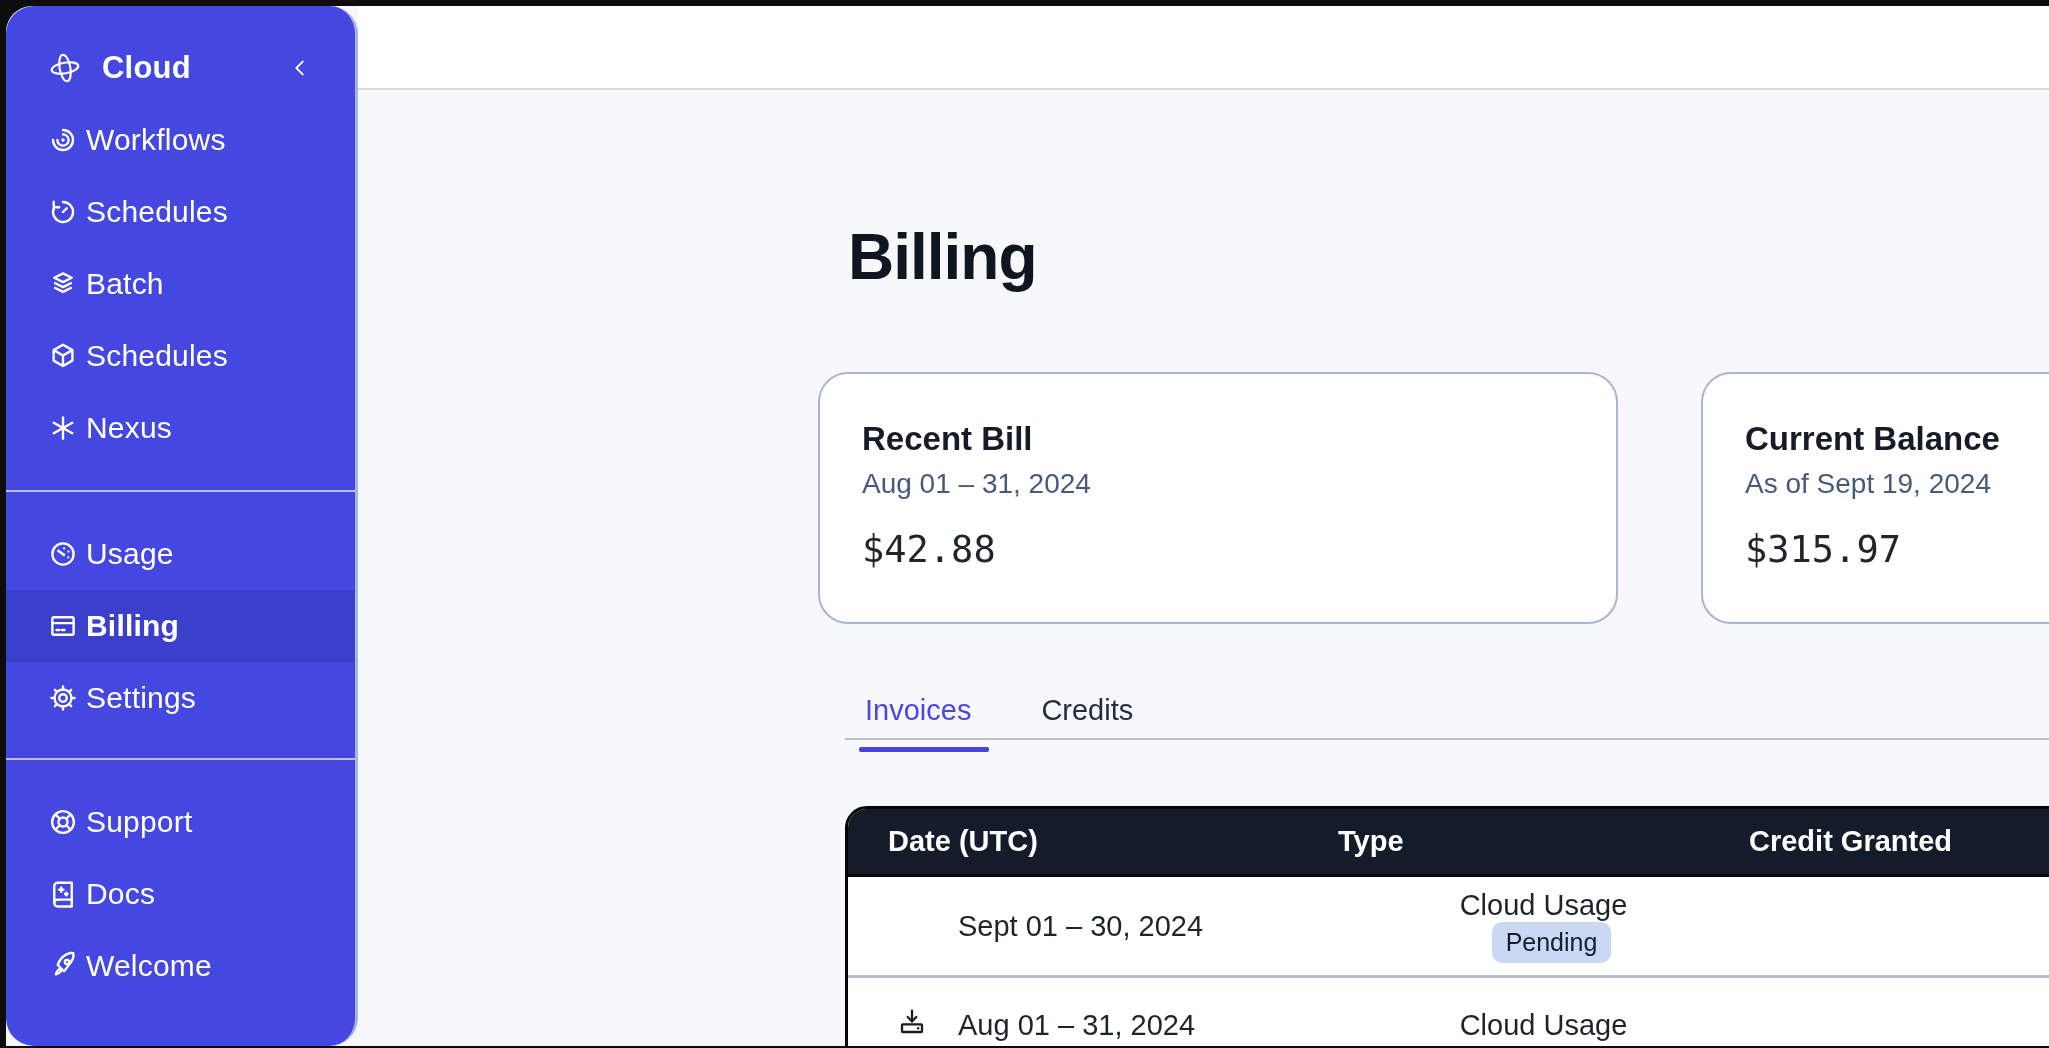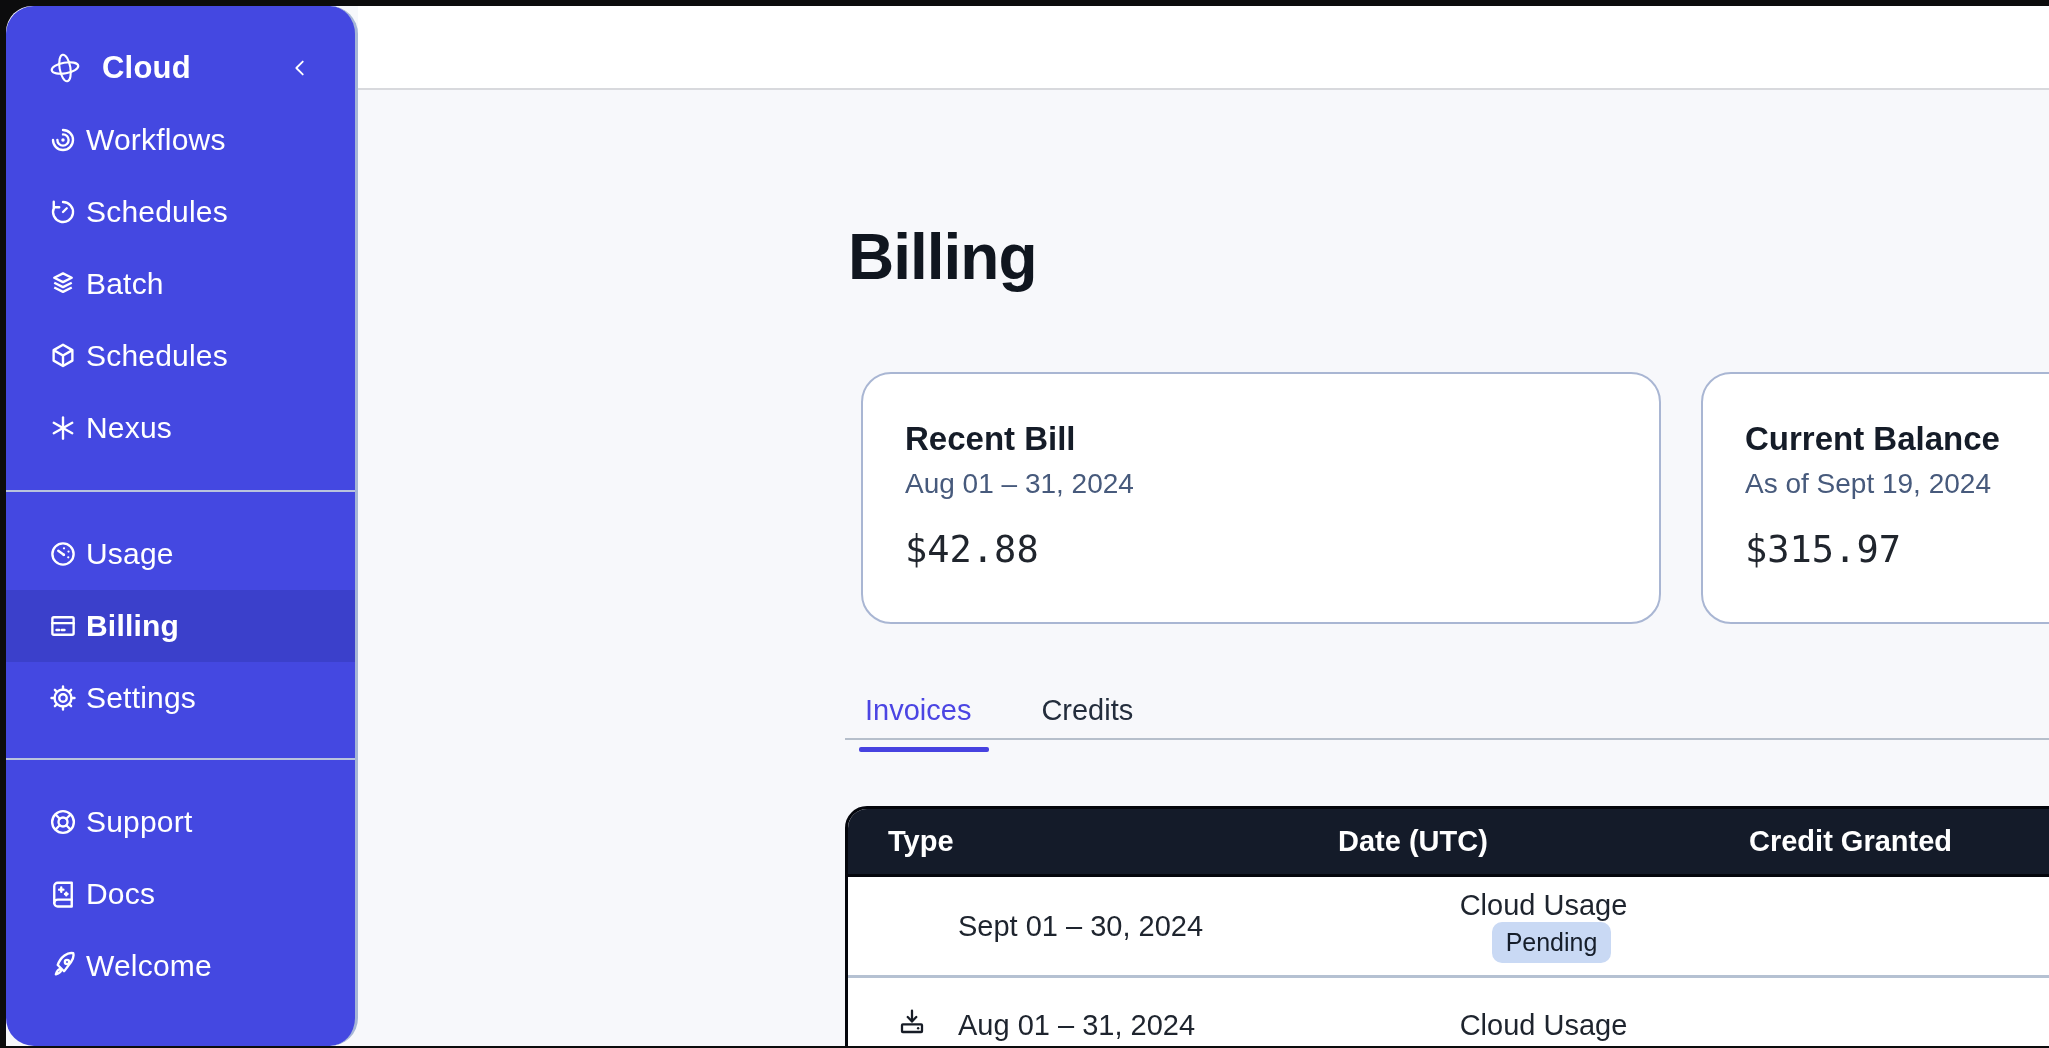--- a/index.html
+++ b/index.html
@@ -29,21 +29,21 @@
   .main { position:absolute; left:352px; top:0; right:0; bottom:0; }
   .topbar { position:absolute; left:0; right:0; top:0; height:84px; background:#ffffff;
             border-bottom:2px solid #d8d9dd; }
   .content { position:absolute; left:0; right:0; top:86px; bottom:0; background:#f7f8fb; }
 
   .page-title { position:absolute; left:490px; top:128px; font-size:64px; font-weight:600;
                 color:#10161f; letter-spacing:-1px; }
 
   .card { position:absolute; top:280px; height:252px; background:#ffffff;
           border:2px solid #a9b6d3; border-radius:30px; padding:46px 40px 0 42px; }
-  .card.recent { left:503px; width:800px; }
+  .card.recent { left:460px; width:800px; }
   .card.balance { left:1343px; width:780px; }
   .card .c-title { font-size:33px; font-weight:600; color:#151c28; }
   .card .c-sub { margin-top:10px; font-size:28px; color:#475a7c; }
   .card .c-amount { margin-top:28px; font-size:37px; color:#20252d;
                     font-family:"DejaVu Sans Mono", monospace; }
 
   .tabs { position:absolute; left:487px; right:0; top:598px; height:50px;
           border-bottom:2px solid #b6bfcb; display:flex; gap:70px; }
   .tab { position:relative; font-size:29px; padding:4px 0 0 0; cursor:pointer; }
   .tab.active { color:#4b45e3; margin-left:20px; }
@@ -214,22 +214,22 @@
           <span>Invoices</span>
           <div class="indicator"></div>
         </div>
         <div class="tab inactive">
           <span>Credits</span>
         </div>
       </div>
 
       <div class="invoice-table">
         <div class="t-header">
+          <div>Date (UTC)</div>
           <div>Type</div>
-          <div>Date (UTC)</div>
           <div>Credit Granted</div>
         </div>
 
         <div class="t-row">
           <div></div>
           <div>Sept 01 – 30, 2024</div>
           <div class="type-cell">
             <span>Cloud Usage</span>
             <span class="badge">Pending</span>
           </div>

